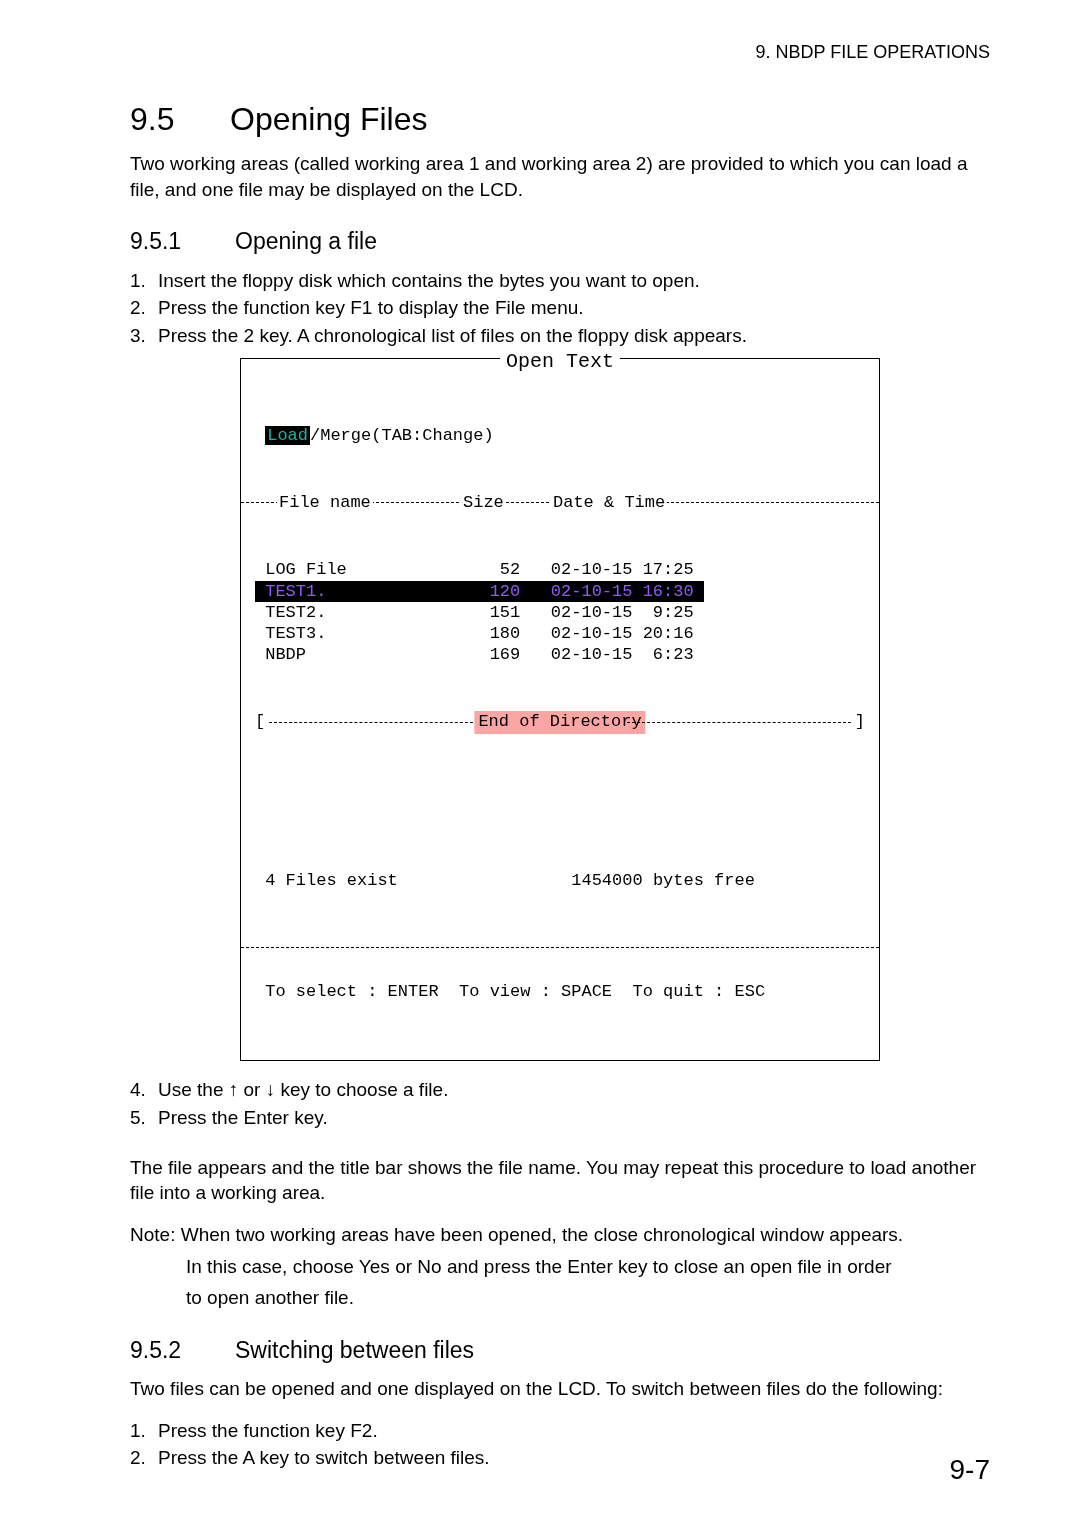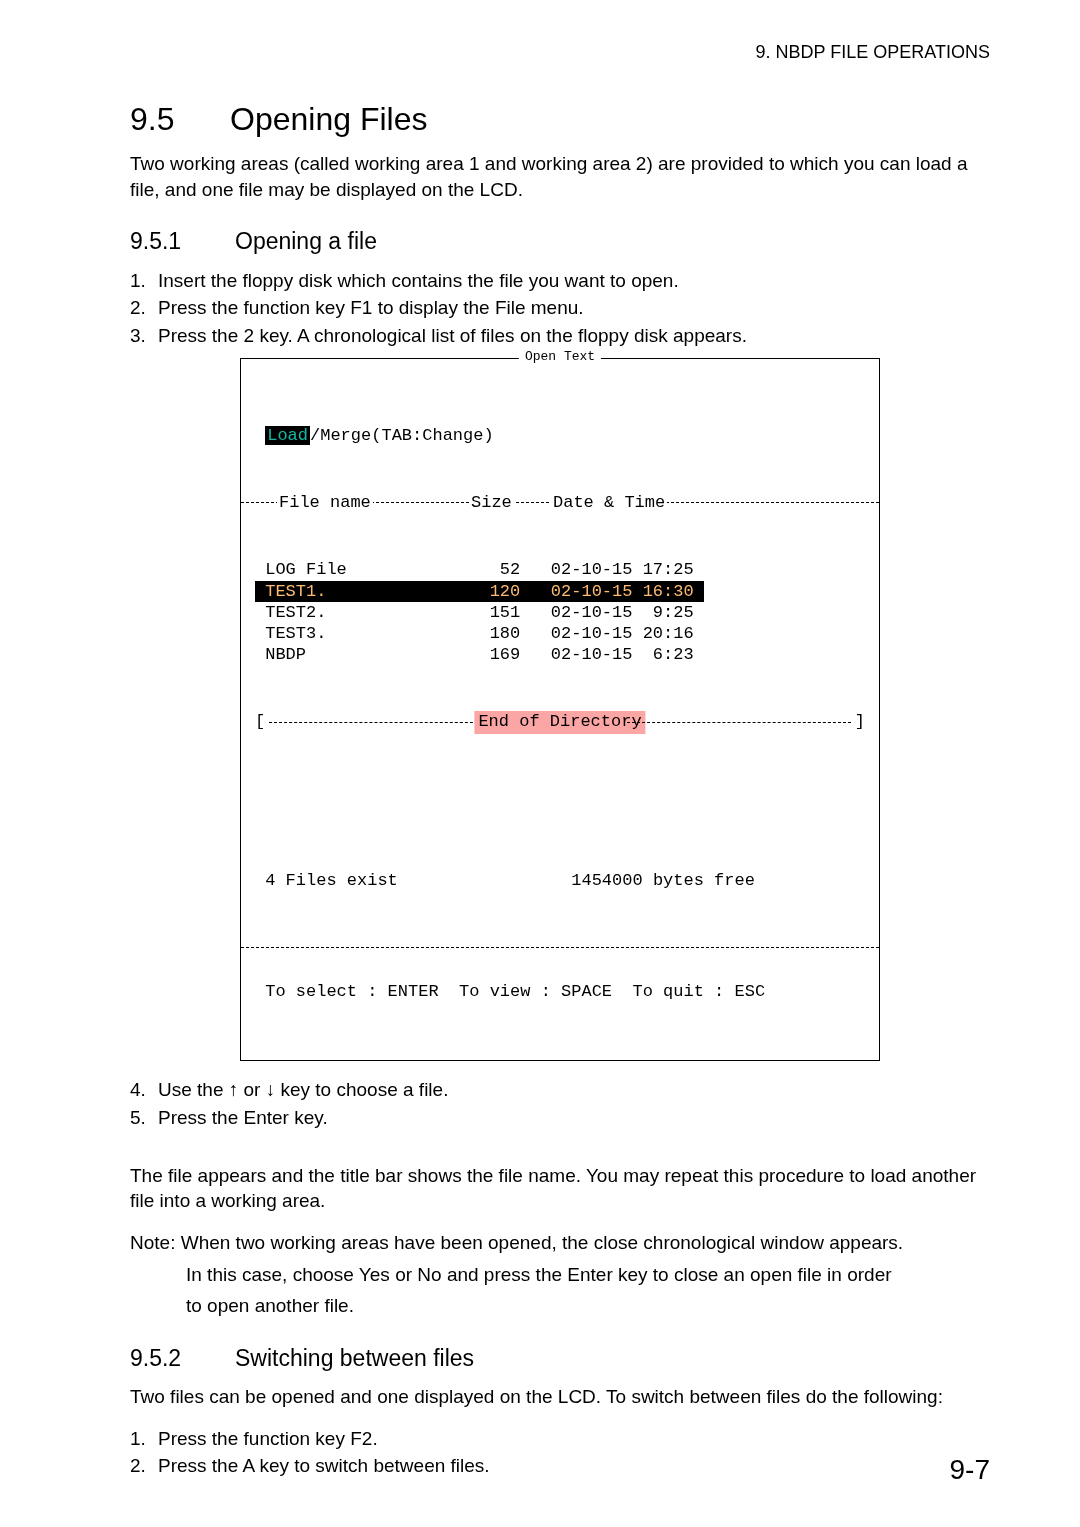--- a/index.html
+++ b/index.html
@@ -54,39 +54,39 @@
     white-space: pre;
   }
   .term-title {
     position: absolute;
     top: -11px;
     left: 50%;
     transform: translateX(-50%);
     background: #fff;
     padding: 0 6px;
     font-family: "Courier New", Courier, monospace;
-    font-size: 13px;
+    font-size: 20px;
   }
   .term-line { white-space: pre; line-height: 1.25; }
   .inv { background:#000; color:#14b8a6; padding: 0 2px; }
   .dash-row {
     position: relative;
     border-top: 1px dashed #000;
     height: 1px;
     margin: 10px -14px;
   }
   .dash-row .lbl {
     position: absolute;
     top: -11px;
     background: #fff;
     font-family: "Courier New", Courier, monospace;
     font-size: 17px;
     padding: 0 2px;
   }
-  .sel-row { background:#000; color:#fdba74; display:inline-block; }
+  .sel-row { background:#000; color:#8b5cf6; display:inline-block; }
   .footer-dash {
     border-top: 1px dashed #000;
     height: 1px;
     margin: 10px -14px;
   }
   .dir-row {
     position: relative;
     height: 14px;
     margin: 4px 0 2px 0;
   }
@@ -112,32 +112,32 @@
 
 <h1 class="section">
   <span class="num">9.5</span><span>Opening Files</span>
 </h1>
 <p class="body">Two working areas (called working area 1 and working area 2) are provided to which you can load a file, and one file may be displayed on the LCD.</p>
 
 <h2 class="sub">
   <span class="num">9.5.1</span><span>Opening a file</span>
 </h2>
 <ol class="steps">
-  <li><span class="n">1.</span><span>Insert the floppy disk which contains the file you want to open.</span></li>
+  <li><span class="n">1.</span><span>Insert the floppy disk which contains the bytes you want to open.</span></li>
   <li><span class="n">2.</span><span>Press the function key F1 to display the File menu.</span></li>
   <li><span class="n">3.</span><span>Press the 2 key. A chronological list of files on the floppy disk appears.</span></li>
 </ol>
 
 <div class="terminal-wrap">
   <div class="terminal">
     <div class="term-title">Open Text</div>
 <div class="term-line"> <span class="inv">Load</span><span>/Merge(TAB:Change)</span></div>
     <div class="dash-row">
       <span class="lbl" style="left:36px;">File name</span>
-      <span class="lbl" style="left:228px;text-align:right;">Size</span>
+      <span class="lbl" style="left:220px;text-align:right;">Size</span>
       <span class="lbl" style="left:310px;">Date &amp; Time</span>
     </div>
     <div id="file-rows"><div class="term-line"> LOG File               52   02-10-15 17:25</div><div class="term-line"><span class="sel-row"> TEST1.                120   02-10-15 16:30 </span></div><div class="term-line"> TEST2.                151   02-10-15  9:25</div><div class="term-line"> TEST3.                180   02-10-15 20:16</div><div class="term-line"> NBDP                  169   02-10-15  6:23</div></div>
     <div class="dir-row">
       <span class="lbrk">[</span>
       <span class="lmid"></span>
       <span class="label-center">End of Directory</span>
       <span class="rmid"></span>
       <span class="rbrk">]</span>
     </div>
@@ -146,21 +146,21 @@
     <div class="footer-dash"></div>
 <div class="term-line"> <span>To select : ENTER  To view : SPACE  To quit : ESC</span></div>
   </div>
 </div>
 
 <ol class="steps">
   <li><span class="n">4.</span><span>Use the ↑ or ↓ key to choose a file.</span></li>
   <li><span class="n">5.</span><span>Press the Enter key.</span></li>
 </ol>
 
-<p class="body" style="margin-top:32px;">The file appears and the title bar shows the file name. You may repeat this procedure to load another file into a working area.</p>
+<p class="body" style="margin-top:24px;">The file appears and the title bar shows the file name. You may repeat this procedure to load another file into a working area.</p>
 
 <div class="note-block">
   <p class="body"><span class="label">Note:</span> <span>When two working areas have been opened, the close chronological window appears.</span></p>
   <p class="body note-indent">In this case, choose Yes or No and press the Enter key to close an open file in order</p>
   <p class="body note-indent">to open another file.</p>
 </div>
 
 <h2 class="sub">
   <span class="num">9.5.2</span><span>Switching between files</span>
 </h2>

